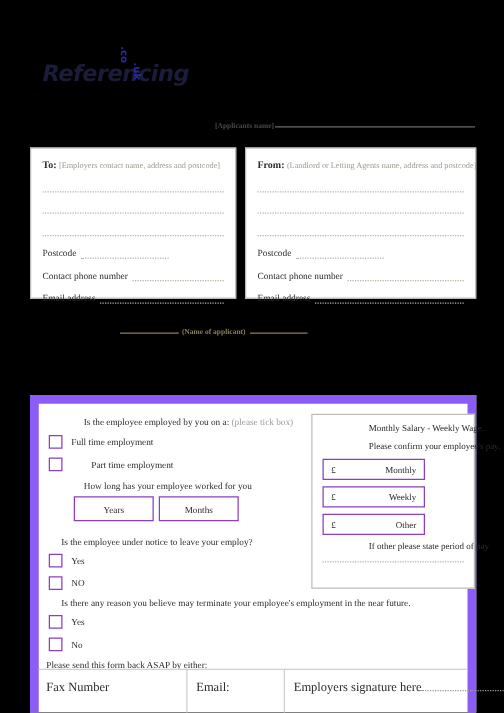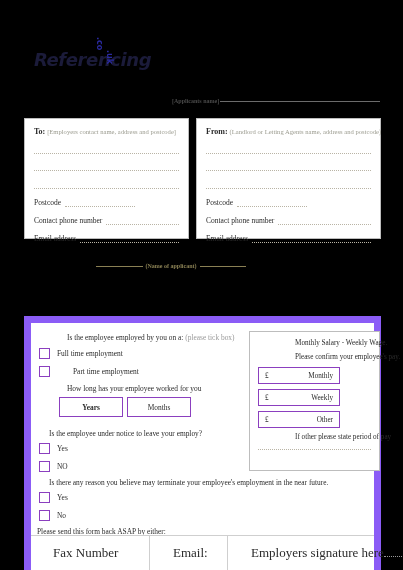--- a/index.html
+++ b/index.html
@@ -139,21 +139,21 @@
   .salary .dotted{
     margin-top:7px;border-bottom:1px dotted #b9b4a5;height:1px;width:100%;
   }
 
   .botline{
     position:absolute;left:0;right:0;top:206px;height:1px;background:#cfcfcf;
   }
   .vsep1{position:absolute;left:118px;top:206px;width:1px;height:49px;background:#cfcfcf;}
   .vsep2{position:absolute;left:196px;top:206px;width:1px;height:49px;background:#cfcfcf;}
 
-  .botcell{position:absolute;font-size:13px;color:#2b2b2b;white-space:nowrap;margin-left:16px;}
+  .botcell{position:absolute;font-size:10px;color:#2b2b2b;white-space:nowrap;}
   .sigdots{display:inline-block;border-bottom:1px dotted #9a9a9a;width:86px;height:6px;}
 </style>
 </head>
 <body>
 
 <div class="page">
 
   <div class="logo">
     <div class="logo-l2">Referencing</div>
     <div class="logo-dom">.co</div>
@@ -227,21 +227,21 @@
       <span class="lb">Full time employment</span>
     </div>
 
     <div class="chkrow" style="position:absolute;left:8px;top:43px;gap:23px;">
       <span class="chk"></span>
       <span class="lb">Part time employment</span>
     </div>
 
     <div class="q" style="position:absolute;left:36px;top:61px;">How long has your employee worked for you</div>
 
-    <div class="pbox ybox" style="position:absolute;left:28px;top:74px;font-weight:bold;">
+    <div class="pbox ybox" style="position:absolute;left:28px;top:74px;">
       <span>Years</span>
     </div>
     <div class="pbox ybox" style="position:absolute;left:96px;top:74px;">
       <span>Months</span>
     </div>
 
     <div class="q" style="position:absolute;left:18px;top:106px;">Is the employee under notice to leave your employ?</div>
 
     <div class="chkrow" style="position:absolute;left:8px;top:120px;">
       <span class="chk"></span>

